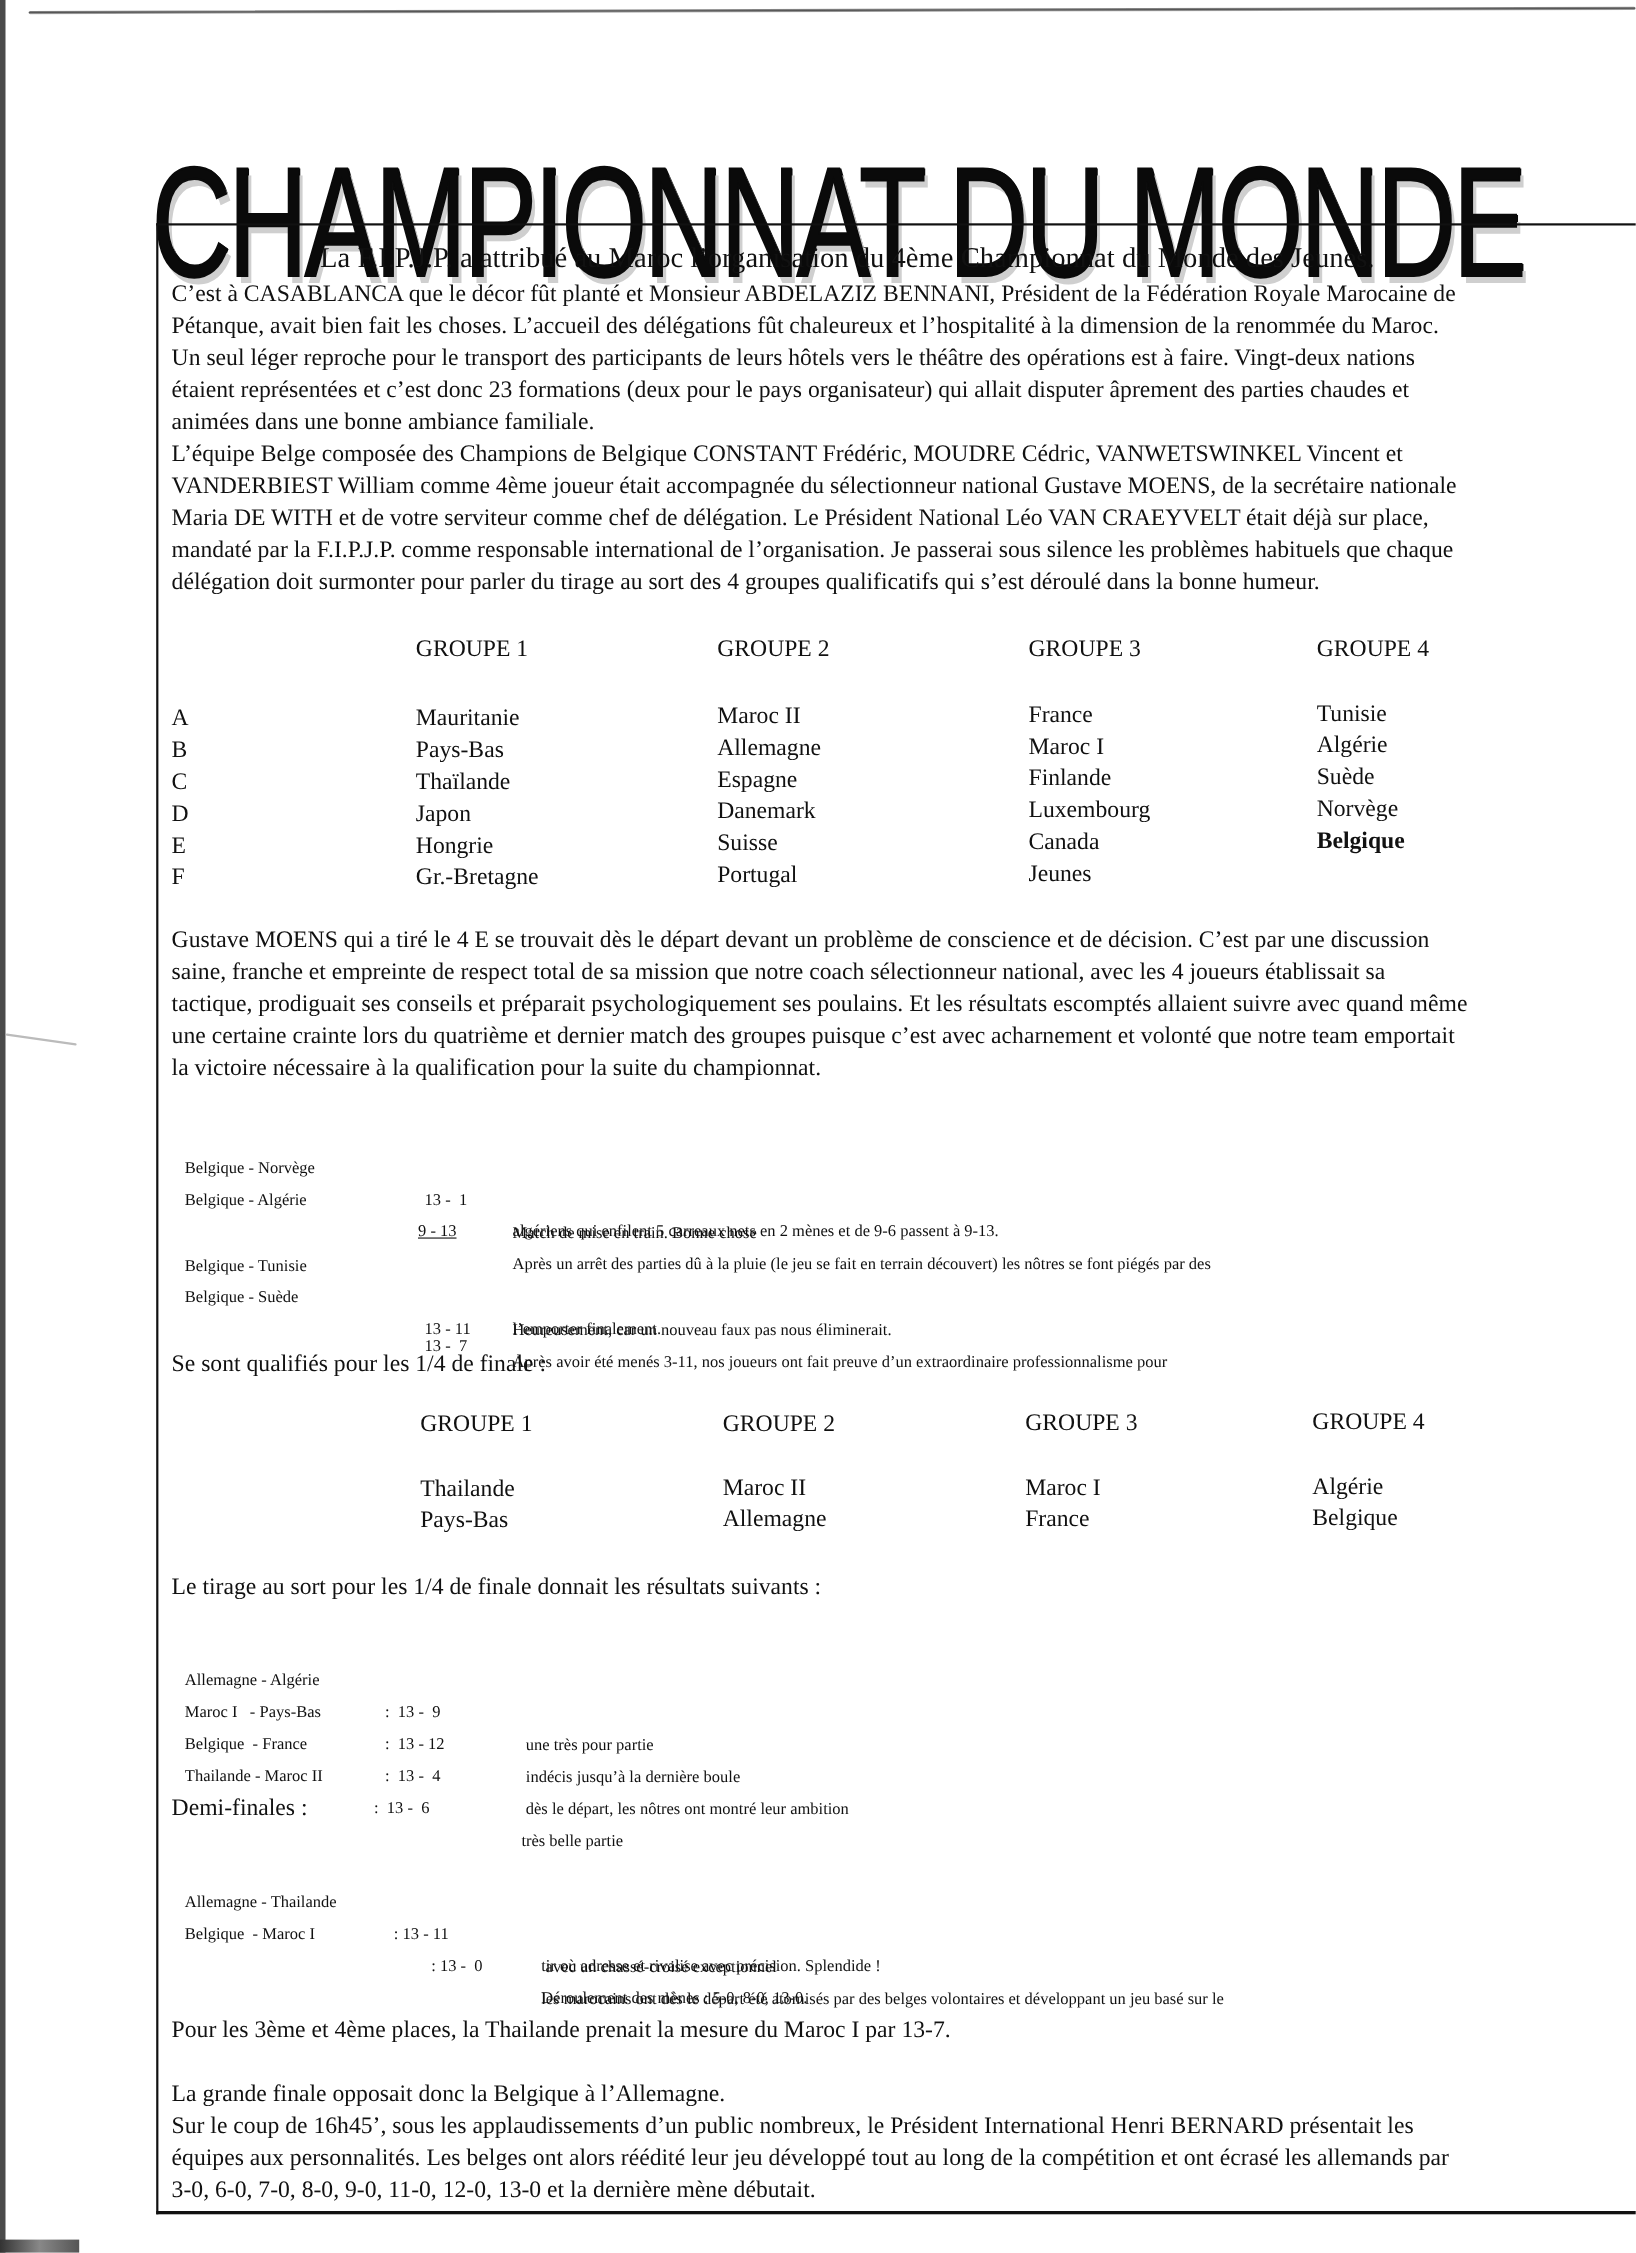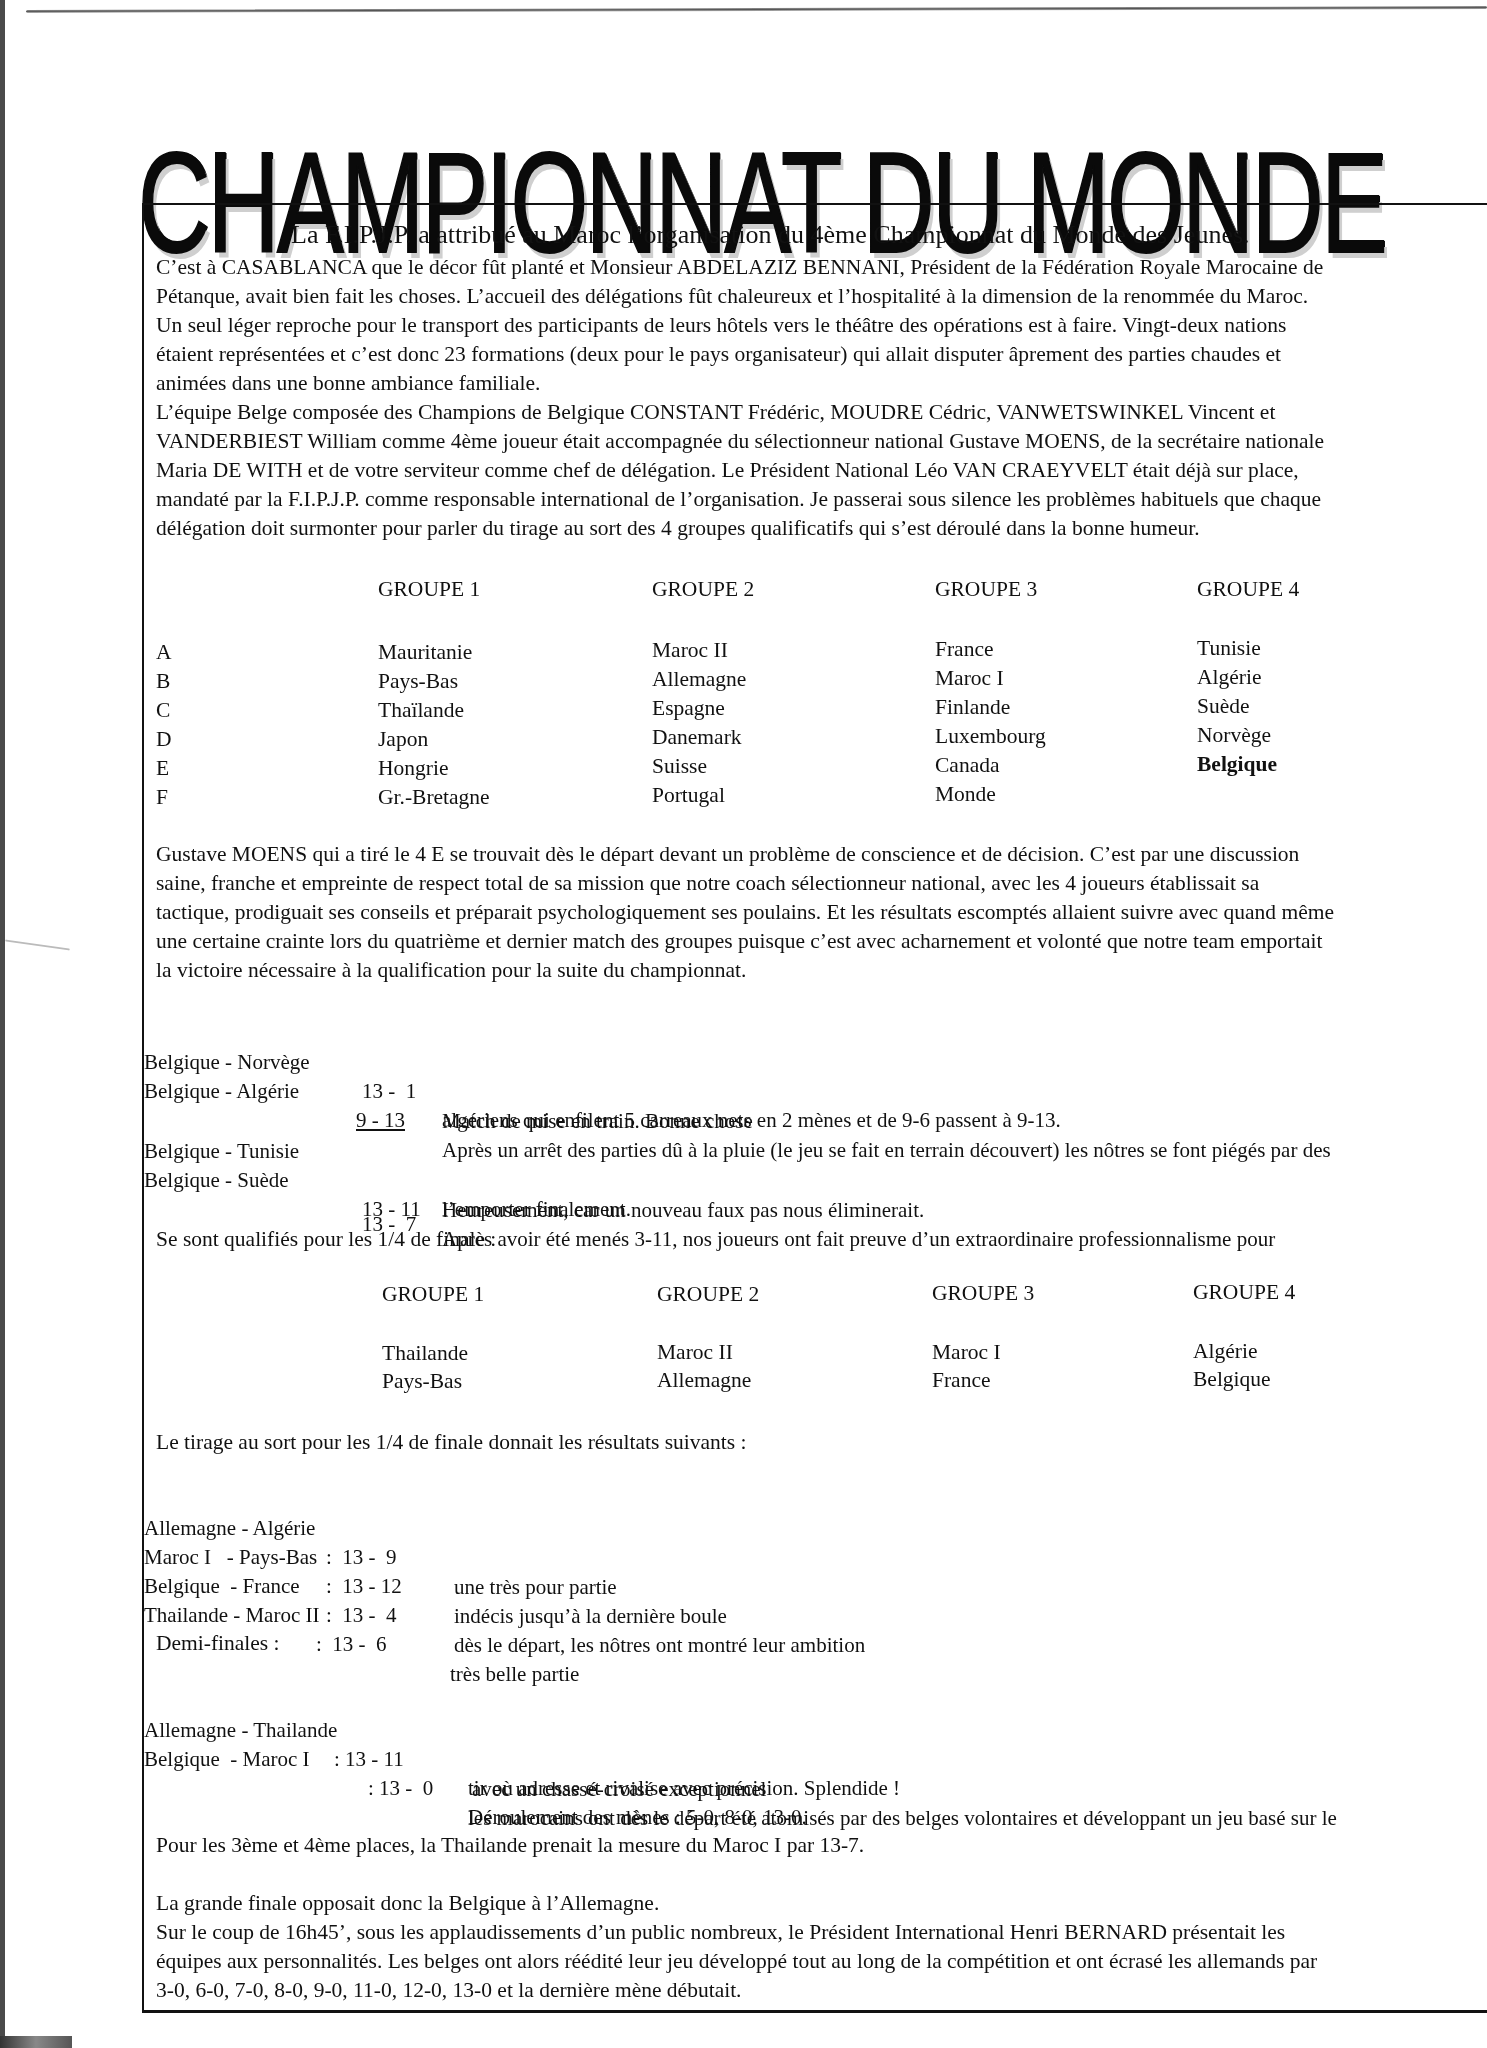--- a/index.html
+++ b/index.html
@@ -23,21 +23,21 @@
     }
     .box {
       position: absolute; left: 142px; top: 203px; width: 1360px; height: 1810px;
       border-top: 2px solid #111; border-left: 2px solid #111; border-bottom: 3px solid #111;
       box-sizing: border-box;
     }
     .lead { position: absolute; left: 291px; top: 220px; font-size: 26px; white-space: nowrap; }
     .para { position: absolute; left: 156px; font-size: 21.5px; line-height: 29.5px; white-space: nowrap; }
     .tbl { position: absolute; font-size: 21.5px; line-height: 29.5px; white-space: nowrap; }
     .bold { font-weight: 700; }
-    .scoreRow { position: absolute; left: 144px; font-size: 21px; line-height: 29.5px; white-space: nowrap; }
+    .scoreRow { position: absolute; left: 168px; font-size: 15px; line-height: 29.5px; white-space: nowrap; }
     .col { position: absolute; white-space: nowrap; }
   </style>
 </head>
 <body>
 
 <div class="left-edge"></div>
 <div class="top-rule"></div>
 <div class="scan-mark"></div>
 <div class="bottom-edge"></div>
 
@@ -85,21 +85,21 @@
   <div class="col" style="left:652px;top:694px">Espagne</div>
   <div class="col" style="left:652px;top:723px">Danemark</div>
   <div class="col" style="left:652px;top:752px">Suisse</div>
   <div class="col" style="left:652px;top:781px">Portugal</div>
 
   <div class="col" style="left:935px;top:635px">France</div>
   <div class="col" style="left:935px;top:664px">Maroc I</div>
   <div class="col" style="left:935px;top:693px">Finlande</div>
   <div class="col" style="left:935px;top:722px">Luxembourg</div>
   <div class="col" style="left:935px;top:751px">Canada</div>
-  <div class="col" style="left:935px;top:780px">Monde</div>
+  <div class="col" style="left:935px;top:780px">Jeunes</div>
 
   <div class="col" style="left:1197px;top:634px">Tunisie</div>
   <div class="col" style="left:1197px;top:663px">Algérie</div>
   <div class="col" style="left:1197px;top:692px">Suède</div>
   <div class="col" style="left:1197px;top:721px">Norvège</div>
   <div class="col bold" style="left:1197px;top:750px">Belgique</div>
 </div>
 
 <div>
   <div class="para" style="top:840px">Gustave MOENS qui a tiré le 4 E se trouvait dès le départ devant un problème de conscience et de décision. C’est par une discussion</div>

